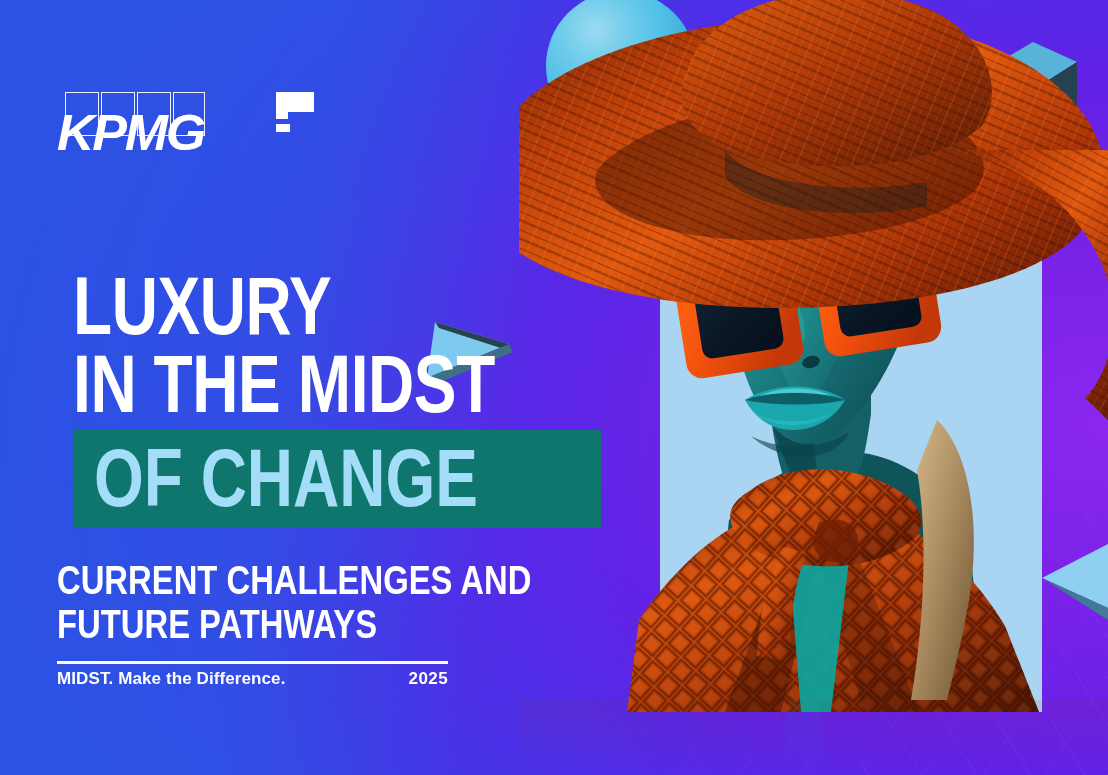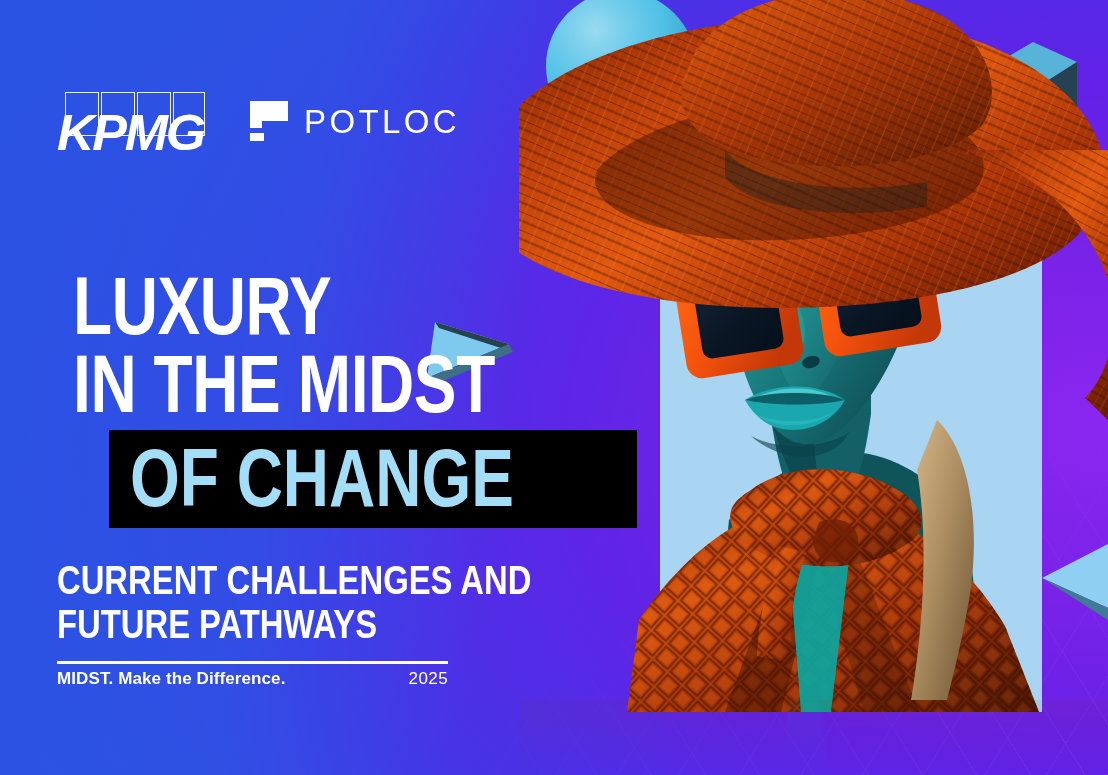--- a/index.html
+++ b/index.html
@@ -95,22 +95,22 @@
     position: absolute;
     left: 57px; top: 0;
     width: 420px; height: 775px;
   }
 
   
   .logo-row {
     position: absolute;
     left: 0; top: 92px;
     display: flex;
-    align-items: center;
-    gap: 41px;
+    align-items: flex-start;
+    gap: 67px;
   }
 
   .kpmg-logo { position: relative; width: 152px; height: 62px; }
   .kpmg-bars { position: absolute; left: 8px; top: 0; display: flex; gap: 2px; }
   .kpmg-bar { width: 34px; height: 44px; border: 1.6px solid rgba(255,255,255,0.92); }
   .kpmg-bar:nth-child(4) { width: 32px; }
   .kpmg-word {
     position: absolute;
     left: 0; top: 16px;
     font-family: "Liberation Sans", sans-serif;
@@ -150,23 +150,22 @@
     color: #ffffff;
     transform: scaleX(0.79);
     transform-origin: left top;
     white-space: nowrap;
   }
   .headline-line.l2 { margin-top: 10px; }
 
   .headline-box {
     display: inline-block;
     margin-top: 12px;
-    background: #000000;
+    background: #0f766e;
     padding: 15px 21px 16px 21px;
-    margin-left: 36px;
   }
   .headline-box .boxed-text {
     font-family: "Liberation Sans Narrow", "Liberation Sans", sans-serif;
     font-weight: 700;
     font-size: 81px;
     line-height: 0.82;
     color: #a3ddf7;
     transform: scaleX(0.79);
     transform-origin: left top;
     white-space: nowrap;
@@ -207,21 +206,21 @@
   }
   .footer-tagline {
     font-family: "Liberation Sans", sans-serif;
     font-weight: 700;
     font-size: 17px;
     color: #ffffff;
     letter-spacing: 0.1px;
   }
   .footer-year {
     font-family: "Liberation Sans", sans-serif;
-    font-weight: 400;
+    font-weight: 700;
     font-size: 17px;
     color: #ffffff;
     letter-spacing: 0.4px;
     text-align: right;
   }
 </style>
 </head>
 <body>
 
 <div class="page">
@@ -404,21 +403,20 @@
         <div class="kpmg-word">KPMG</div>
       </div>
 
       <div class="potloc-logo">
         <span class="potloc-mark">
           <svg width="38" height="40" viewBox="0 0 38 40">
             <path d="M0 0 H38 V20 H12 V27 H0 Z" fill="#ffffff"></path>
             <path d="M0 32 H14 V40 H0 Z" fill="#ffffff"></path>
           </svg>
         </span>
-        <span class="potloc-word">POTLOC</span>
       </div>
 
     </div>
 
     <div class="headline">
       <div class="headline-line l1">LUXURY</div>
       <div class="headline-line l2">IN THE MIDST</div>
       <div class="headline-box">
         <span class="boxed-text">OF CHANGE</span>
       </div>

